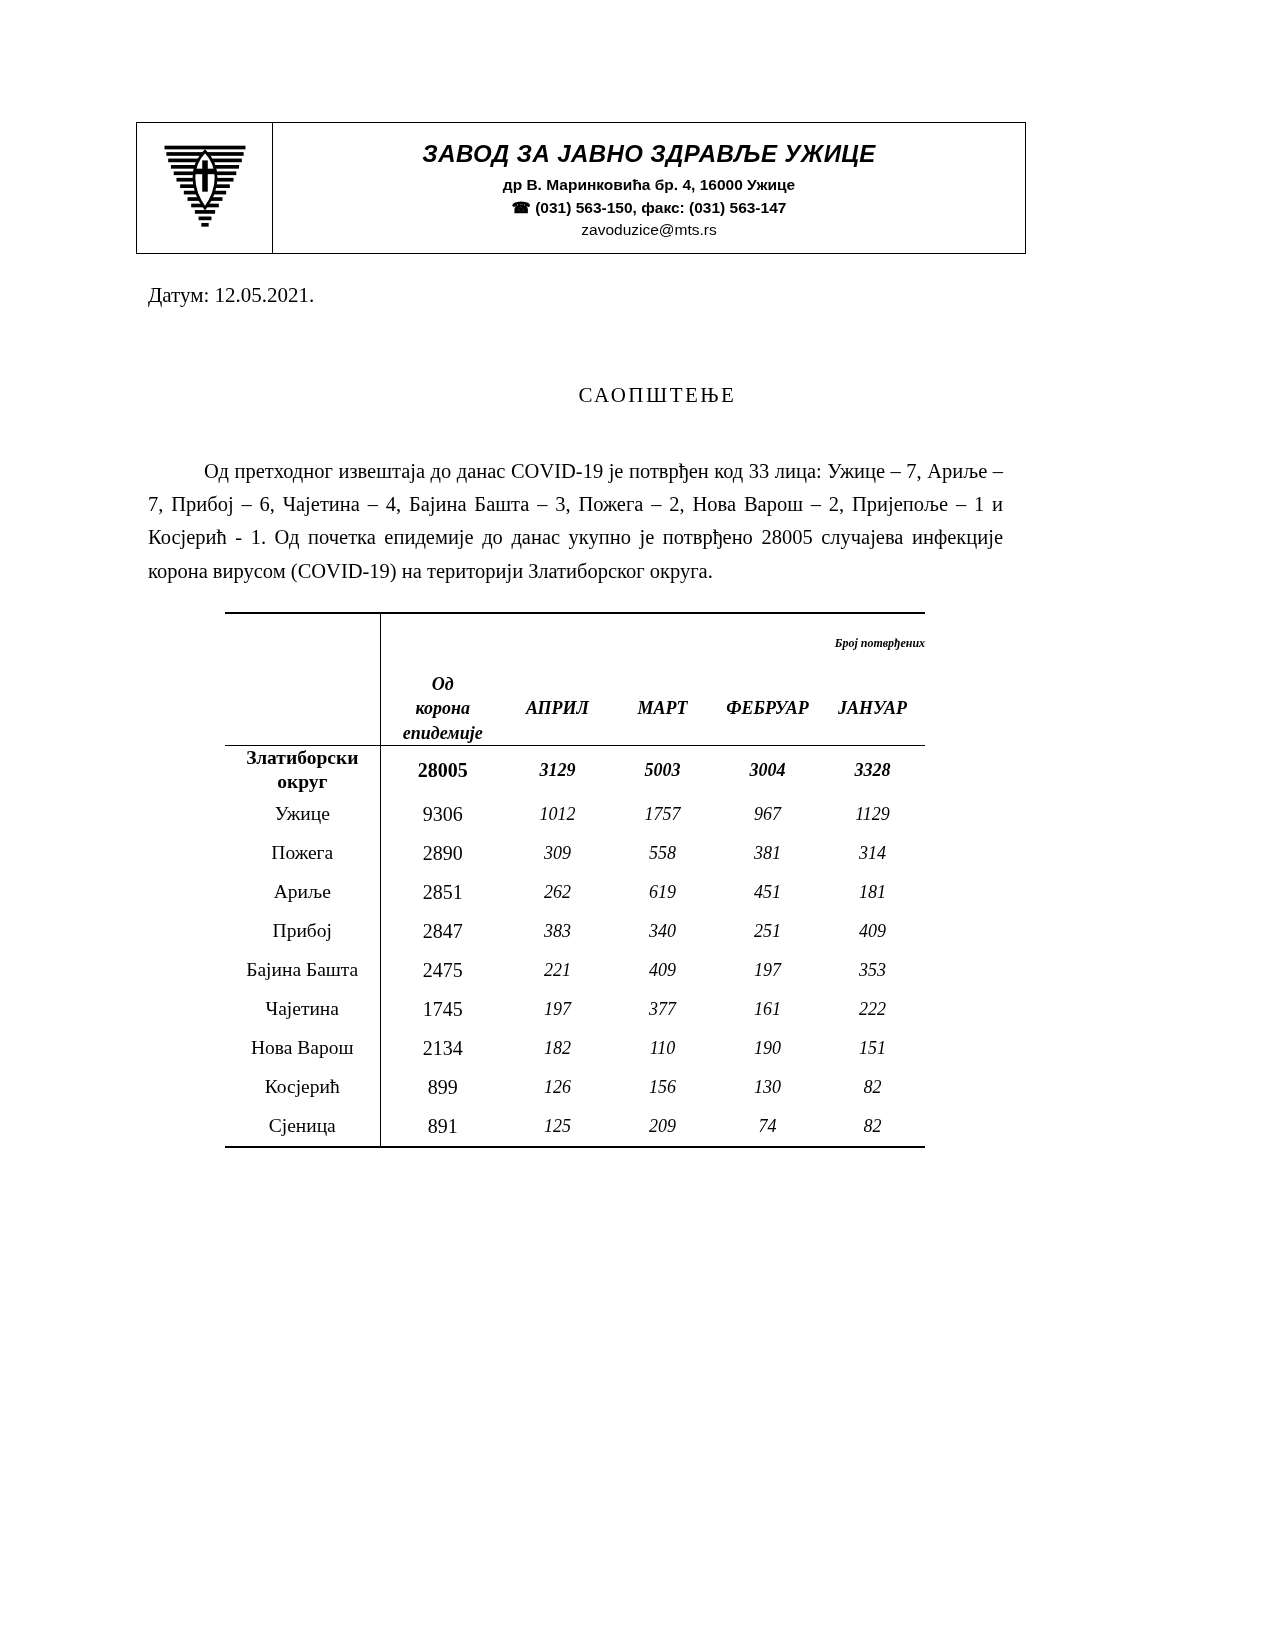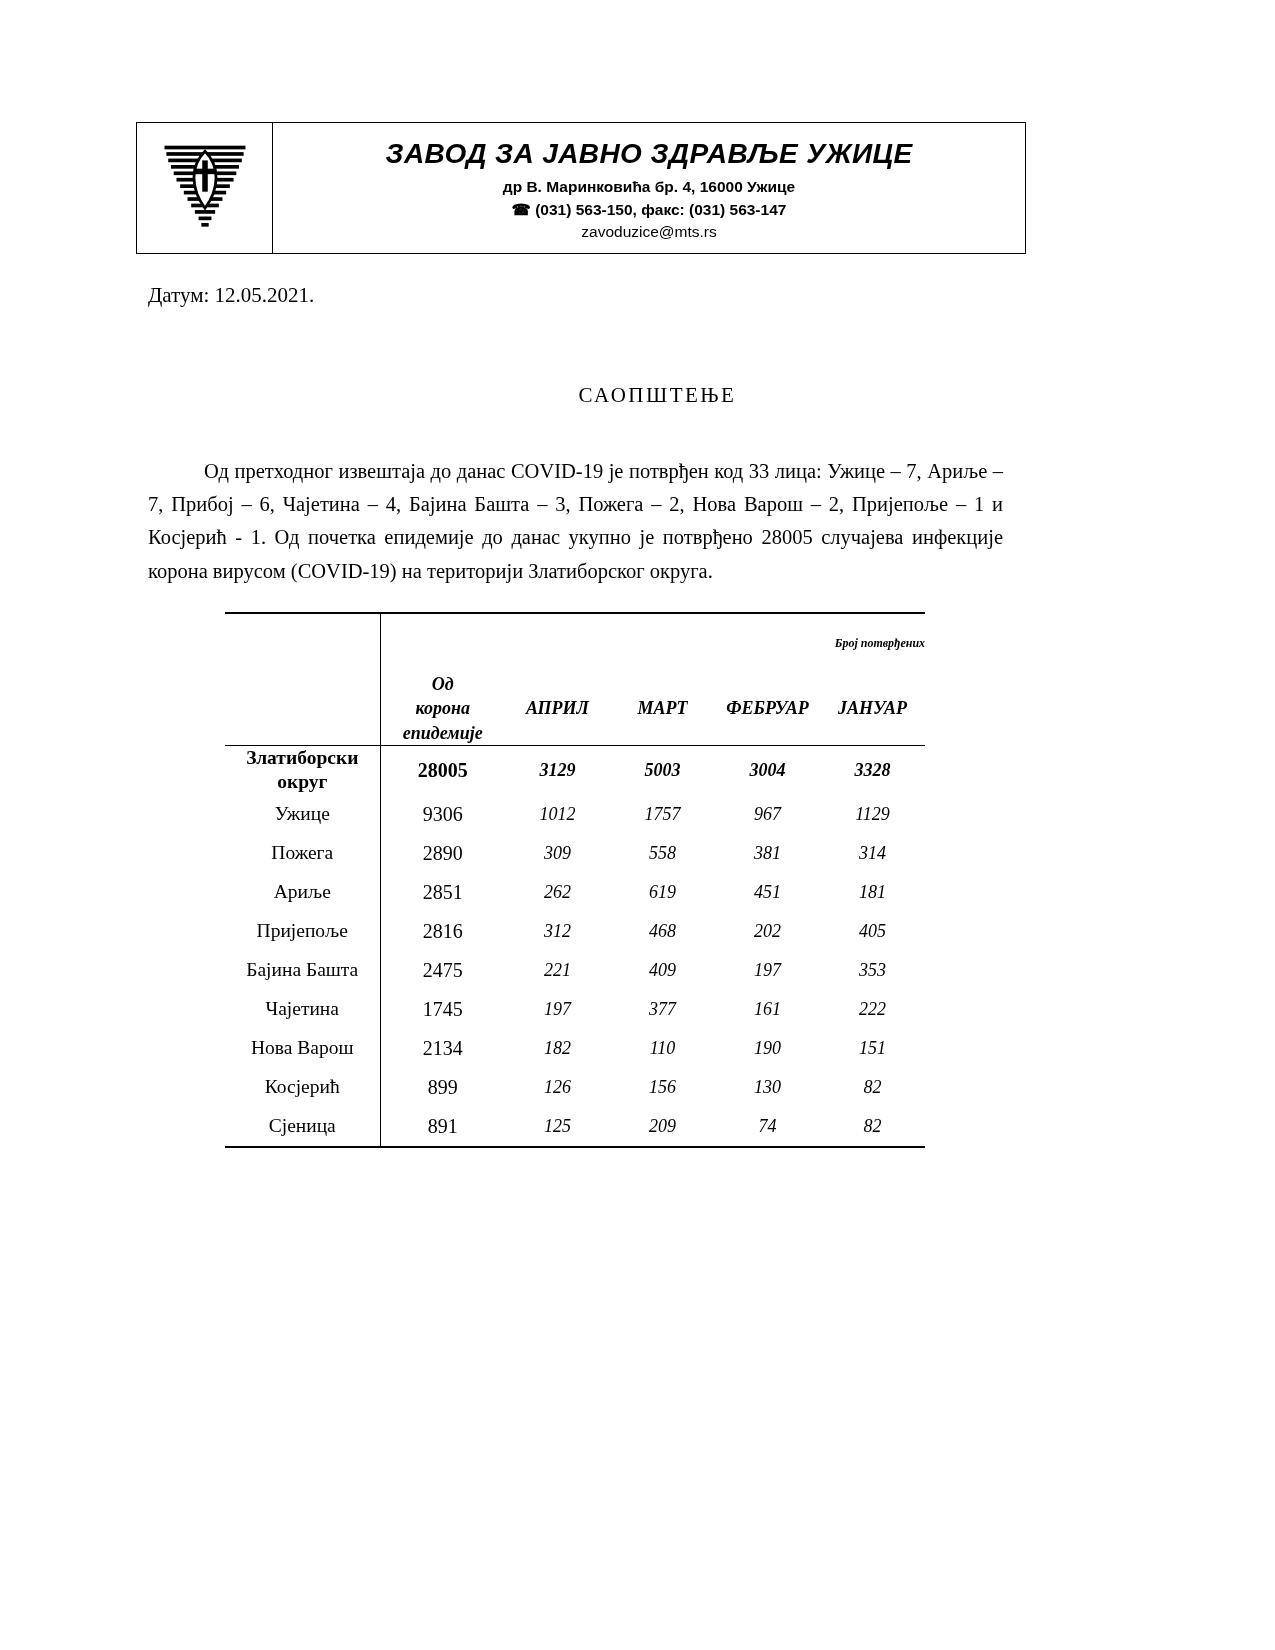--- a/index.html
+++ b/index.html
@@ -54,21 +54,21 @@
     display: flex;
     flex-direction: column;
     align-items: center;
     justify-content: center;
     padding-top: 6px;
   }
   .org-name {
     font-family: "Liberation Sans", sans-serif;
     font-style: italic;
     font-weight: bold;
-    font-size: 28px;
+    font-size: 24px;
     letter-spacing: 0.4px;
     margin-bottom: 6px;
     white-space: nowrap;
   }
   .org-line {
     font-family: "Liberation Sans", sans-serif;
     font-size: 15.5px;
     line-height: 1.45;
     white-space: nowrap;
   }
@@ -286,29 +286,29 @@
 
         <tr class="data-row">
           <td class="row-name">Ариље</td>
           <td class="cell-total">2851</td>
           <td class="cell-month">262</td>
           <td class="cell-month">619</td>
           <td class="cell-month">451</td>
           <td class="cell-month">181</td>
         </tr>
 
-
-        <tr class="data-row">
-          <td class="row-name">Пријепоље</td>
-          <td class="cell-total">2816</td>
-          <td class="cell-month">312</td>
-          <td class="cell-month">468</td>
-          <td class="cell-month">202</td>
-          <td class="cell-month">405</td>
-        </tr>
+        <tr class="data-row">
+          <td class="row-name">Прибој</td>
+          <td class="cell-total">2847</td>
+          <td class="cell-month">383</td>
+          <td class="cell-month">340</td>
+          <td class="cell-month">251</td>
+          <td class="cell-month">409</td>
+        </tr>
+
 
         <tr class="data-row">
           <td class="row-name">Бајина Башта</td>
           <td class="cell-total">2475</td>
           <td class="cell-month">221</td>
           <td class="cell-month">409</td>
           <td class="cell-month">197</td>
           <td class="cell-month">353</td>
         </tr>
 

